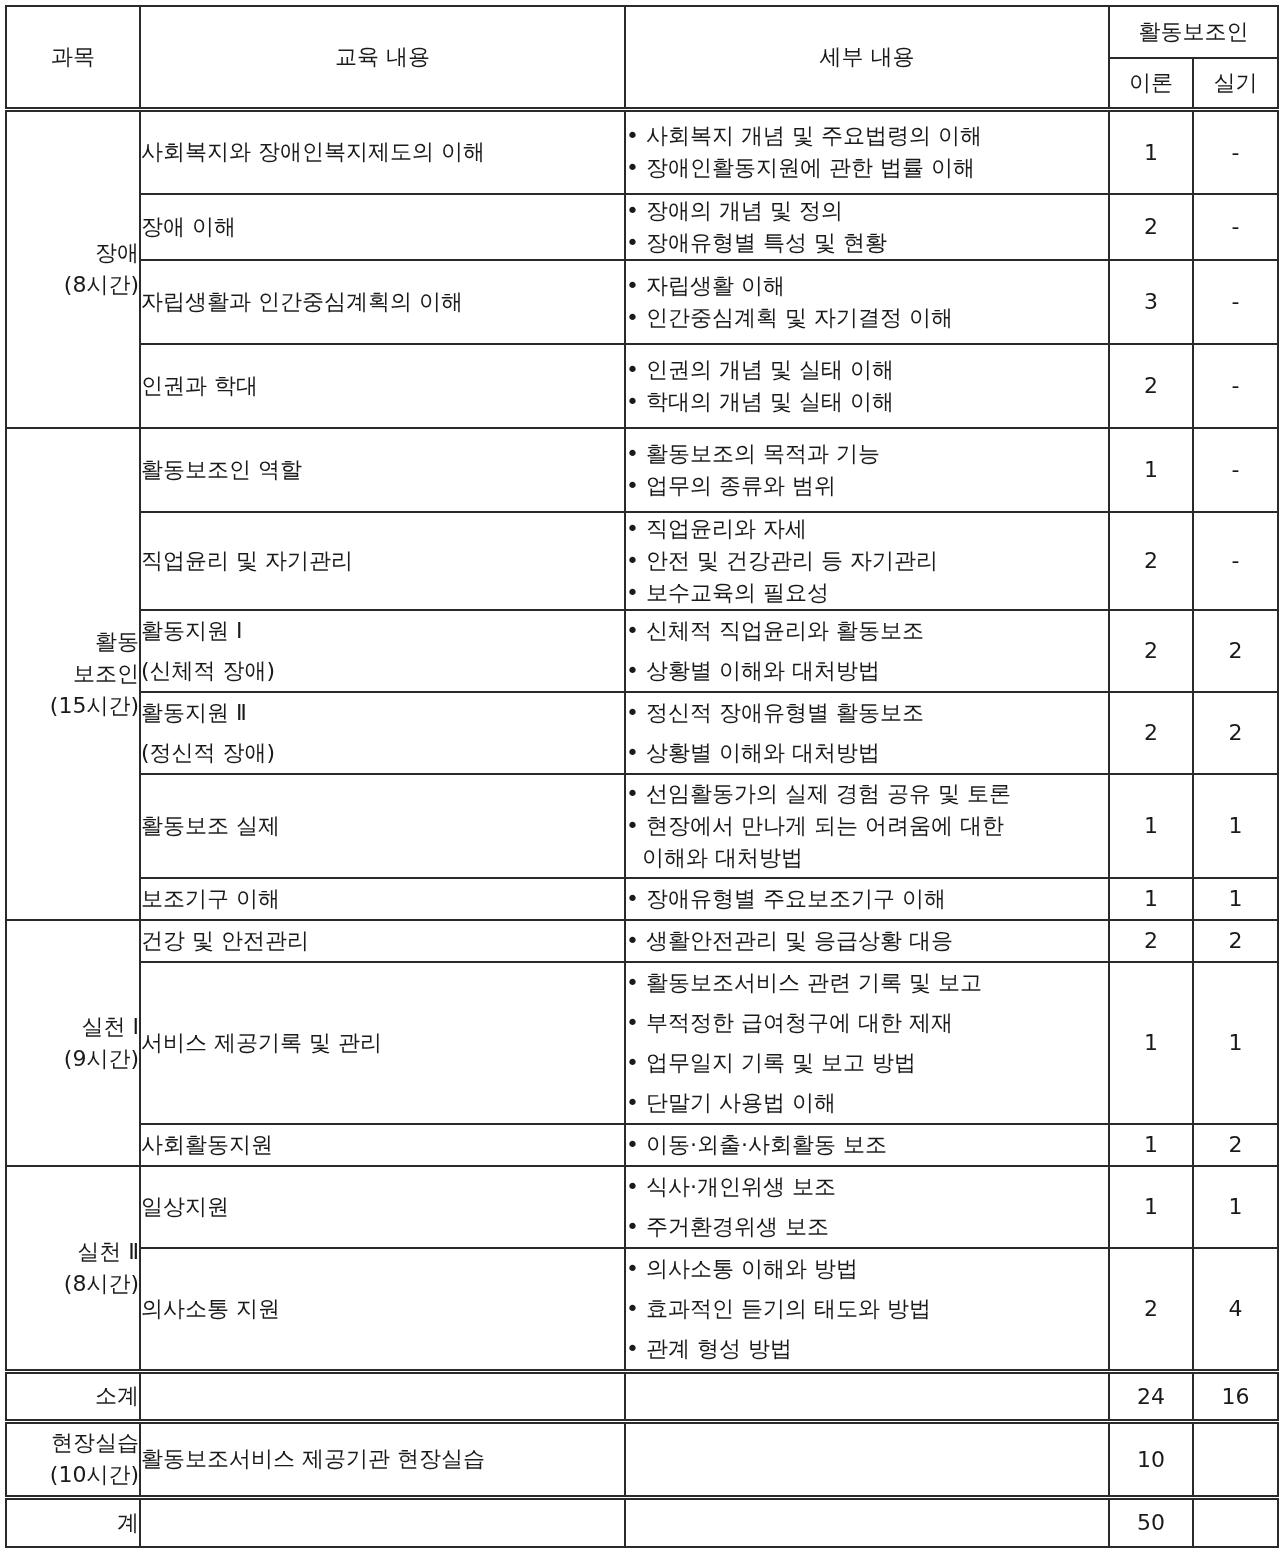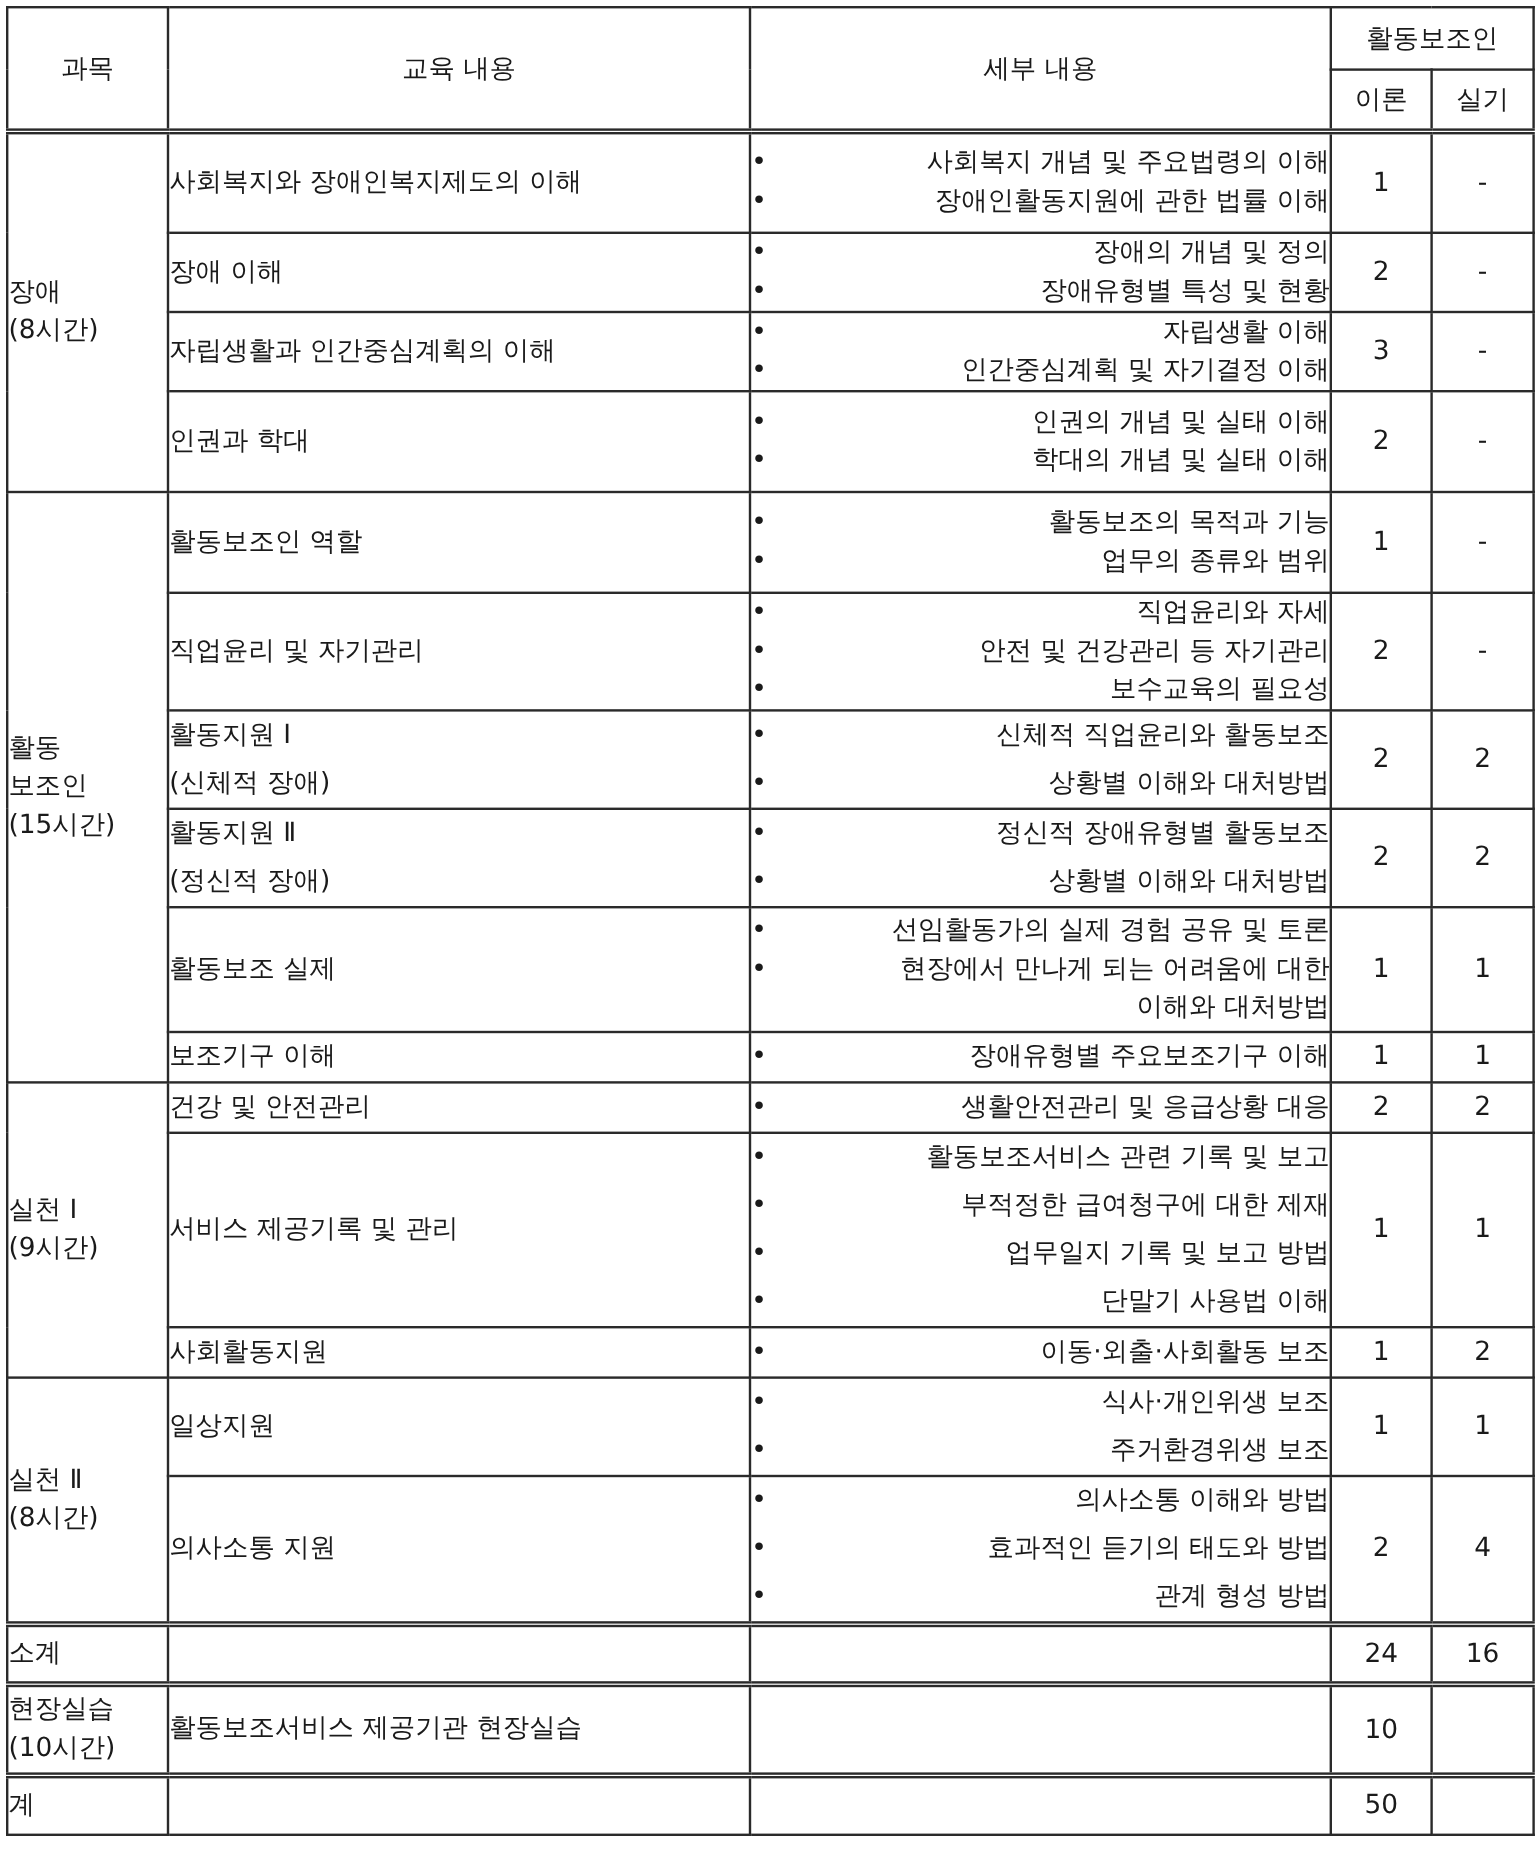--- a/index.html
+++ b/index.html
@@ -35,36 +35,35 @@
     col.c-detail { width: 484px; }
     col.c-theory { width: 84px; }
     col.c-practice { width: 85px; }
 
     th { text-align: center; }
     tr.head-top th { height: 50px; }
     tr.head-sub th { height: 48px; }
     tr.head-sub th, tr.head-top th.row-span-header { border-bottom: 5px double #2a2a2a; }
 
     td.subject {
-      text-align: left;
+      text-align: right;
       line-height: 32px;
     }
     td.content {
       padding-left: 28px;
       line-height: 40px;
     }
     td.detail {
       padding-left: 30px;
       line-height: 32px;
     }
     td.detail ul {
       margin: 0;
       padding: 0;
       list-style: none;
-      text-align: right;
     }
     td.detail li {
       position: relative;
       padding-left: 20px;
     }
     td.detail li::before {
       content: "\2022";
       position: absolute;
       left: 0;
       top: 0;
@@ -123,21 +122,21 @@
       <td class="content">장애 이해</td>
       <td class="detail">
           <ul>
         <li>장애의 개념 및 정의</li>
         <li>장애유형별 특성 및 현황</li>
       </ul>
         </td>
       <td class="num">2</td>
       <td class="num">-</td>
     </tr>
-    <tr style="height:66px">
+    <tr style="height:84px">
       <td class="content">자립생활과 인간중심계획의 이해</td>
       <td class="detail">
           <ul>
         <li>자립생활 이해</li>
         <li>인간중심계획 및 자기결정 이해</li>
       </ul>
         </td>
       <td class="num">3</td>
       <td class="num">-</td>
     </tr>

